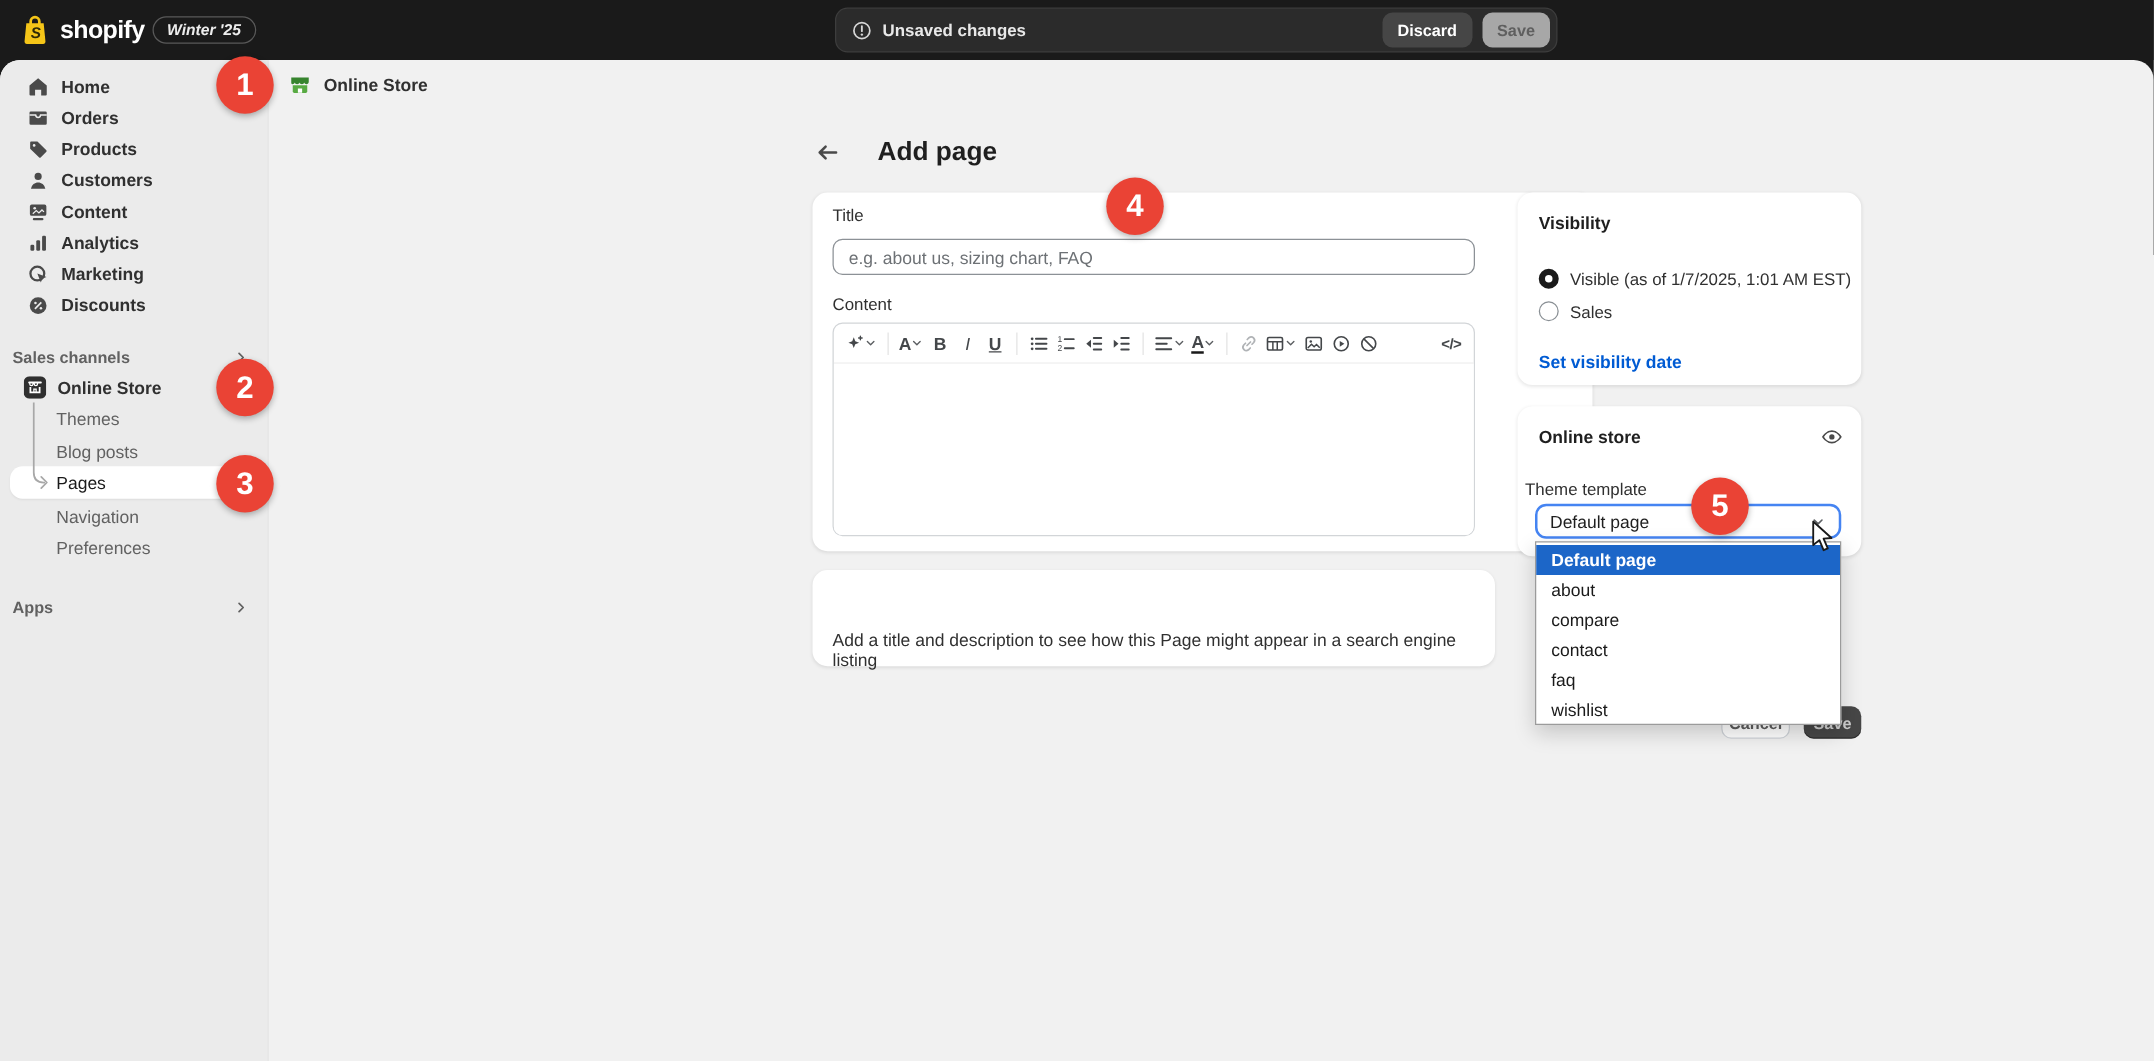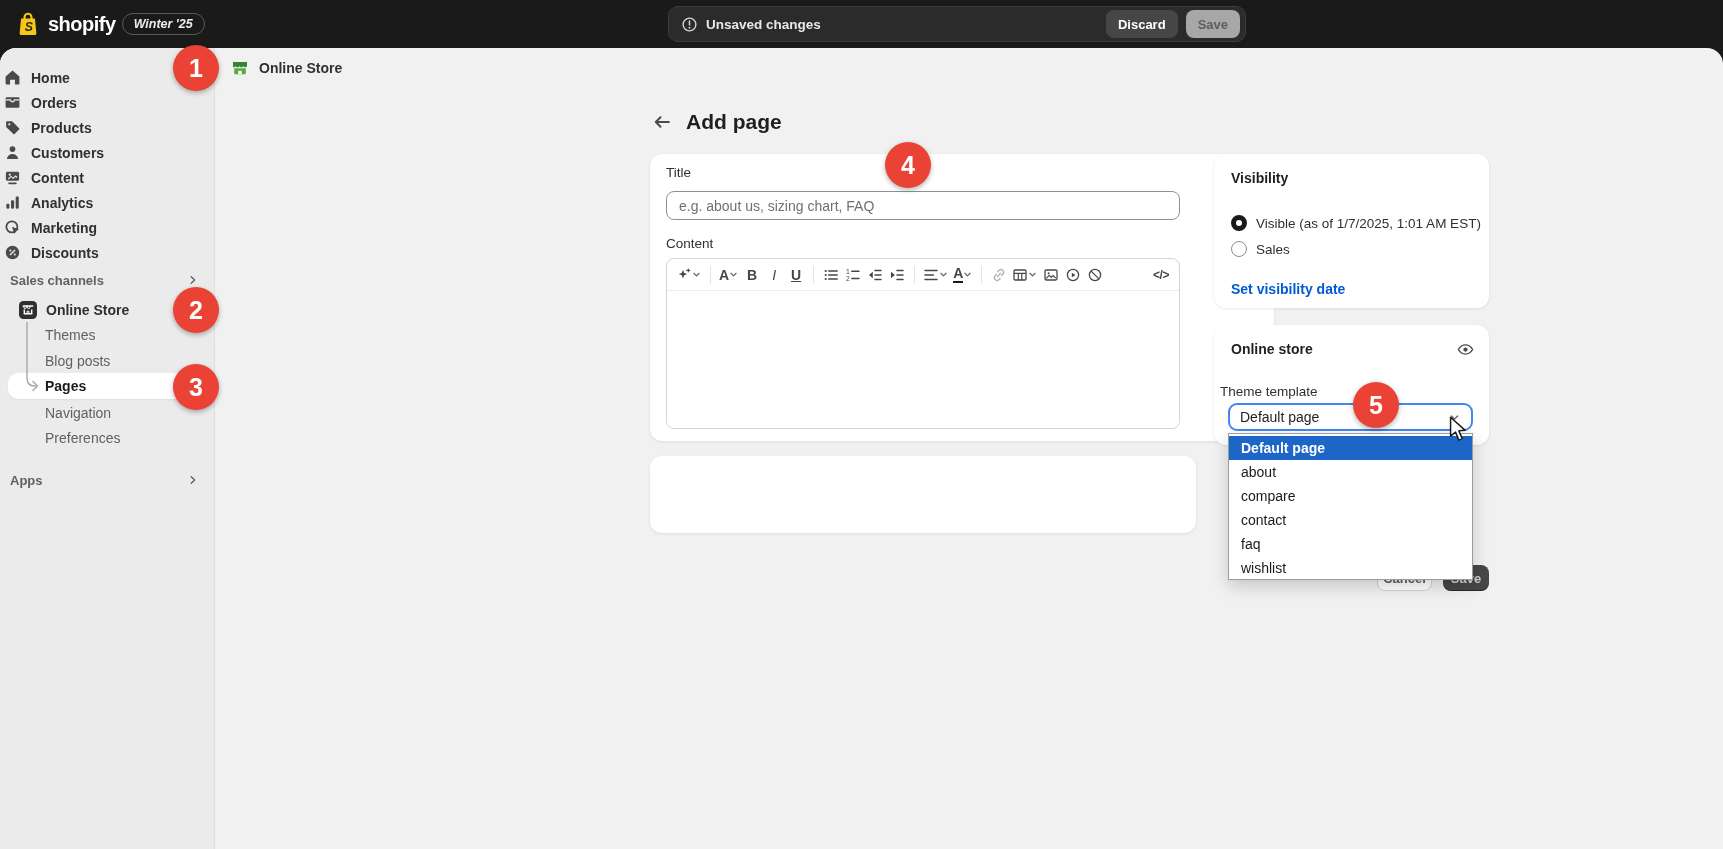--- a/index.html
+++ b/index.html
@@ -16,32 +16,32 @@
   .unsaved-bar{position:absolute;left:668px;top:6px;width:578px;height:36px;background:#2b2b2b;border:1px solid #3d3d3d;border-radius:10px;display:flex;align-items:center;padding:0 5px 0 12px}
   .unsaved-bar .txt{color:#e8e8e8;font-size:13.5px;font-weight:600;margin-left:8px}
   .tb-btn{margin-left:8px;height:28px;border-radius:8px;padding:4px 12px;font-size:13px;font-weight:600;display:flex;align-items:center;cursor:pointer}
   .btn-discard{margin-left:auto;background:#464646;color:#fff}
   .btn-save-disabled{background:#a7a7a7;color:#5f5f5f}
   
   .workspace{position:absolute;top:48px;left:0;width:1723px;height:801px;background:#f1f1f1;border-radius:16px 16px 0 0;z-index:1}
   
   .sidebar{position:absolute;left:0;top:0;width:215px;height:100%;background:#ebebeb;border-right:1px solid #e0e0e0;border-radius:16px 0 0 0}
   .nav{position:absolute;top:12.5px;left:0;width:100%}
-  .nav-item{height:25px;display:flex;align-items:flex-end;padding-left:4px;gap:10px;font-size:14px;font-weight:600;color:#303030;cursor:pointer}
+  .nav-item{height:25px;display:flex;align-items:flex-start;padding-left:22px;gap:10px;font-size:14px;font-weight:600;color:#303030;cursor:pointer}
   .nav-item .ic{width:17px;height:17px;color:#4a4a4a;flex:0 0 auto}
-  .side-header{position:absolute;left:0;width:100%;height:20px;display:flex;align-items:flex-start;padding:0 14px 0 10px;font-size:13px;font-weight:700;color:#616161}
+  .side-header{position:absolute;left:0;width:100%;height:20px;display:flex;align-items:flex-end;padding:0 14px 0 10px;font-size:13px;font-weight:700;color:#616161}
   .side-header .chev-r{margin-left:auto;width:14px;height:14px;color:#616161;cursor:pointer}
   .channel-row{position:absolute;left:0;top:249px;width:100%;height:26px;display:flex;align-items:center;padding-left:19px;gap:9px;font-size:14px;font-weight:600;color:#303030;cursor:pointer}
   .subnav-row{position:absolute;left:0;width:100%;height:25px;display:flex;align-items:center;padding-left:45px;font-size:14px;font-weight:500;color:#616161;cursor:pointer}
-  .subnav-active{left:8px;width:199px;background:#fff;border-radius:10px;padding-left:37px;font-weight:700;color:#1a1a1a;box-shadow:0 1px 2px rgba(0,0,0,.06)}
+  .subnav-active{left:8px;width:199px;background:#fff;border-radius:10px;padding-left:37px;font-weight:400;color:#1a1a1a;box-shadow:0 1px 2px rgba(0,0,0,.06)}
   .tree-svg{position:absolute;left:21px;top:272px;z-index:3;pointer-events:none}
   
   .breadcrumb{position:absolute;left:230px;top:8px;display:flex;align-items:center;gap:9px;height:24px}
   .breadcrumb .bc-label{font-size:14px;font-weight:600;color:#303030}
-  .page-header{position:absolute;left:652px;top:62px;display:flex;align-items:center;gap:14px}
+  .page-header{position:absolute;left:652px;top:62px;display:flex;align-items:center;gap:30px}
   .back-btn{width:20px;height:20px;color:#4a4a4a;cursor:pointer}
   .page-title{font-size:21px;font-weight:700;color:#1f1f1f}
   .card{position:absolute;background:#fff;border-radius:12px;box-shadow:0 1px 3px rgba(0,0,0,.09)}
   .card-main{left:650px;top:106px;width:624px;height:287px}
   .card-seo{left:650px;top:408px;width:546px;height:77px}
   .card-vis{left:1214px;top:106px;width:275px;height:154px}
   .card-os{left:1214px;top:277px;width:275px;height:120px}
   .field-label{font-size:13.5px;color:#303030}
   .title-input{position:absolute;left:16px;top:37px;width:514px;height:29px;border:1px solid #8c9196;border-radius:8px;padding:0 12px;font-size:14px;font-family:inherit;color:#303030;background:#fff}
   .title-input::placeholder{color:#6d7175}
@@ -429,20 +429,21 @@
               <use href="#sym-ban"></use>
             </svg>
           </div>
         <div class="tbtn code-btn">&lt;/&gt;</div>
       </div>
       <div style="height:139px;background:#fff"></div>
     </div>
   </div>
 
   <div class="card card-seo">
+    <span class="seo-desc">Add a title and description to see how this Page might appear in a search engine listing</span>
   </div>
 
   <div class="card card-vis">
     <span class="card-heading">Visibility</span>
     <div class="radio-row" style="top:61px">
       <span class="radio sel"></span>
       <span class="radio-label">Visible (as of 1/7/2025, 1:01 AM EST)</span>
     </div>
     <div class="radio-row" style="top:87px">
       <span class="radio unsel"></span>

